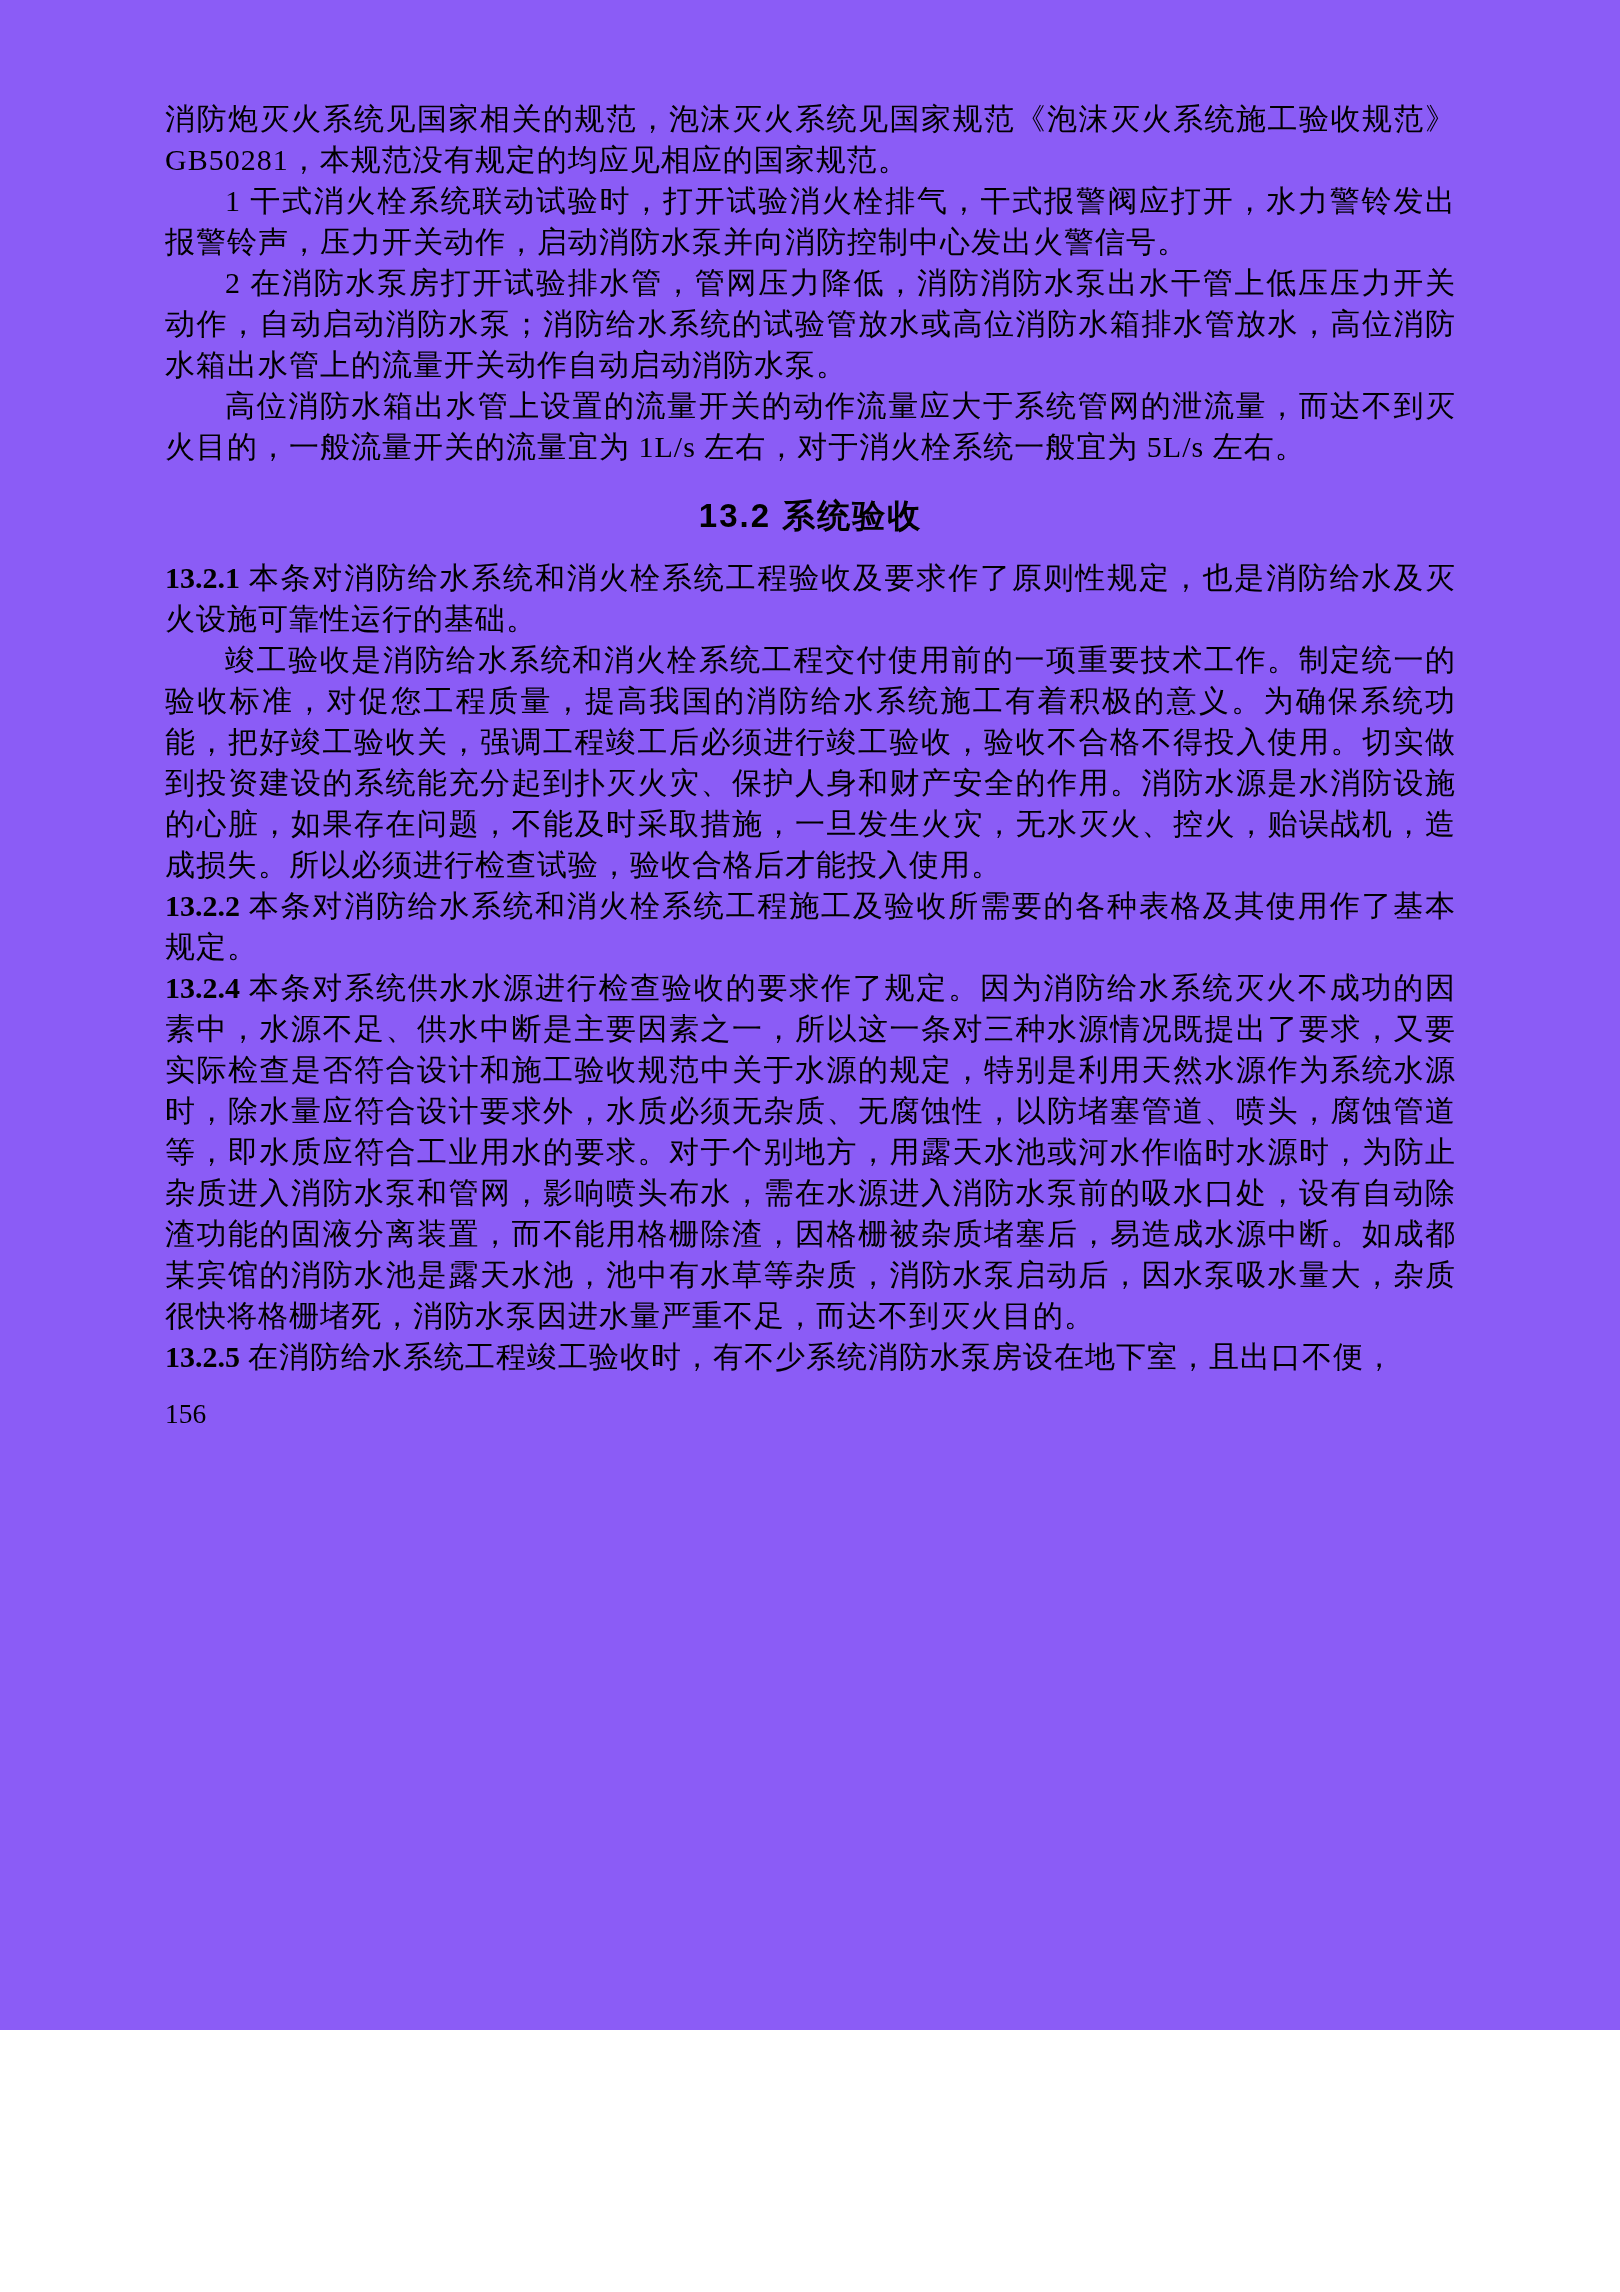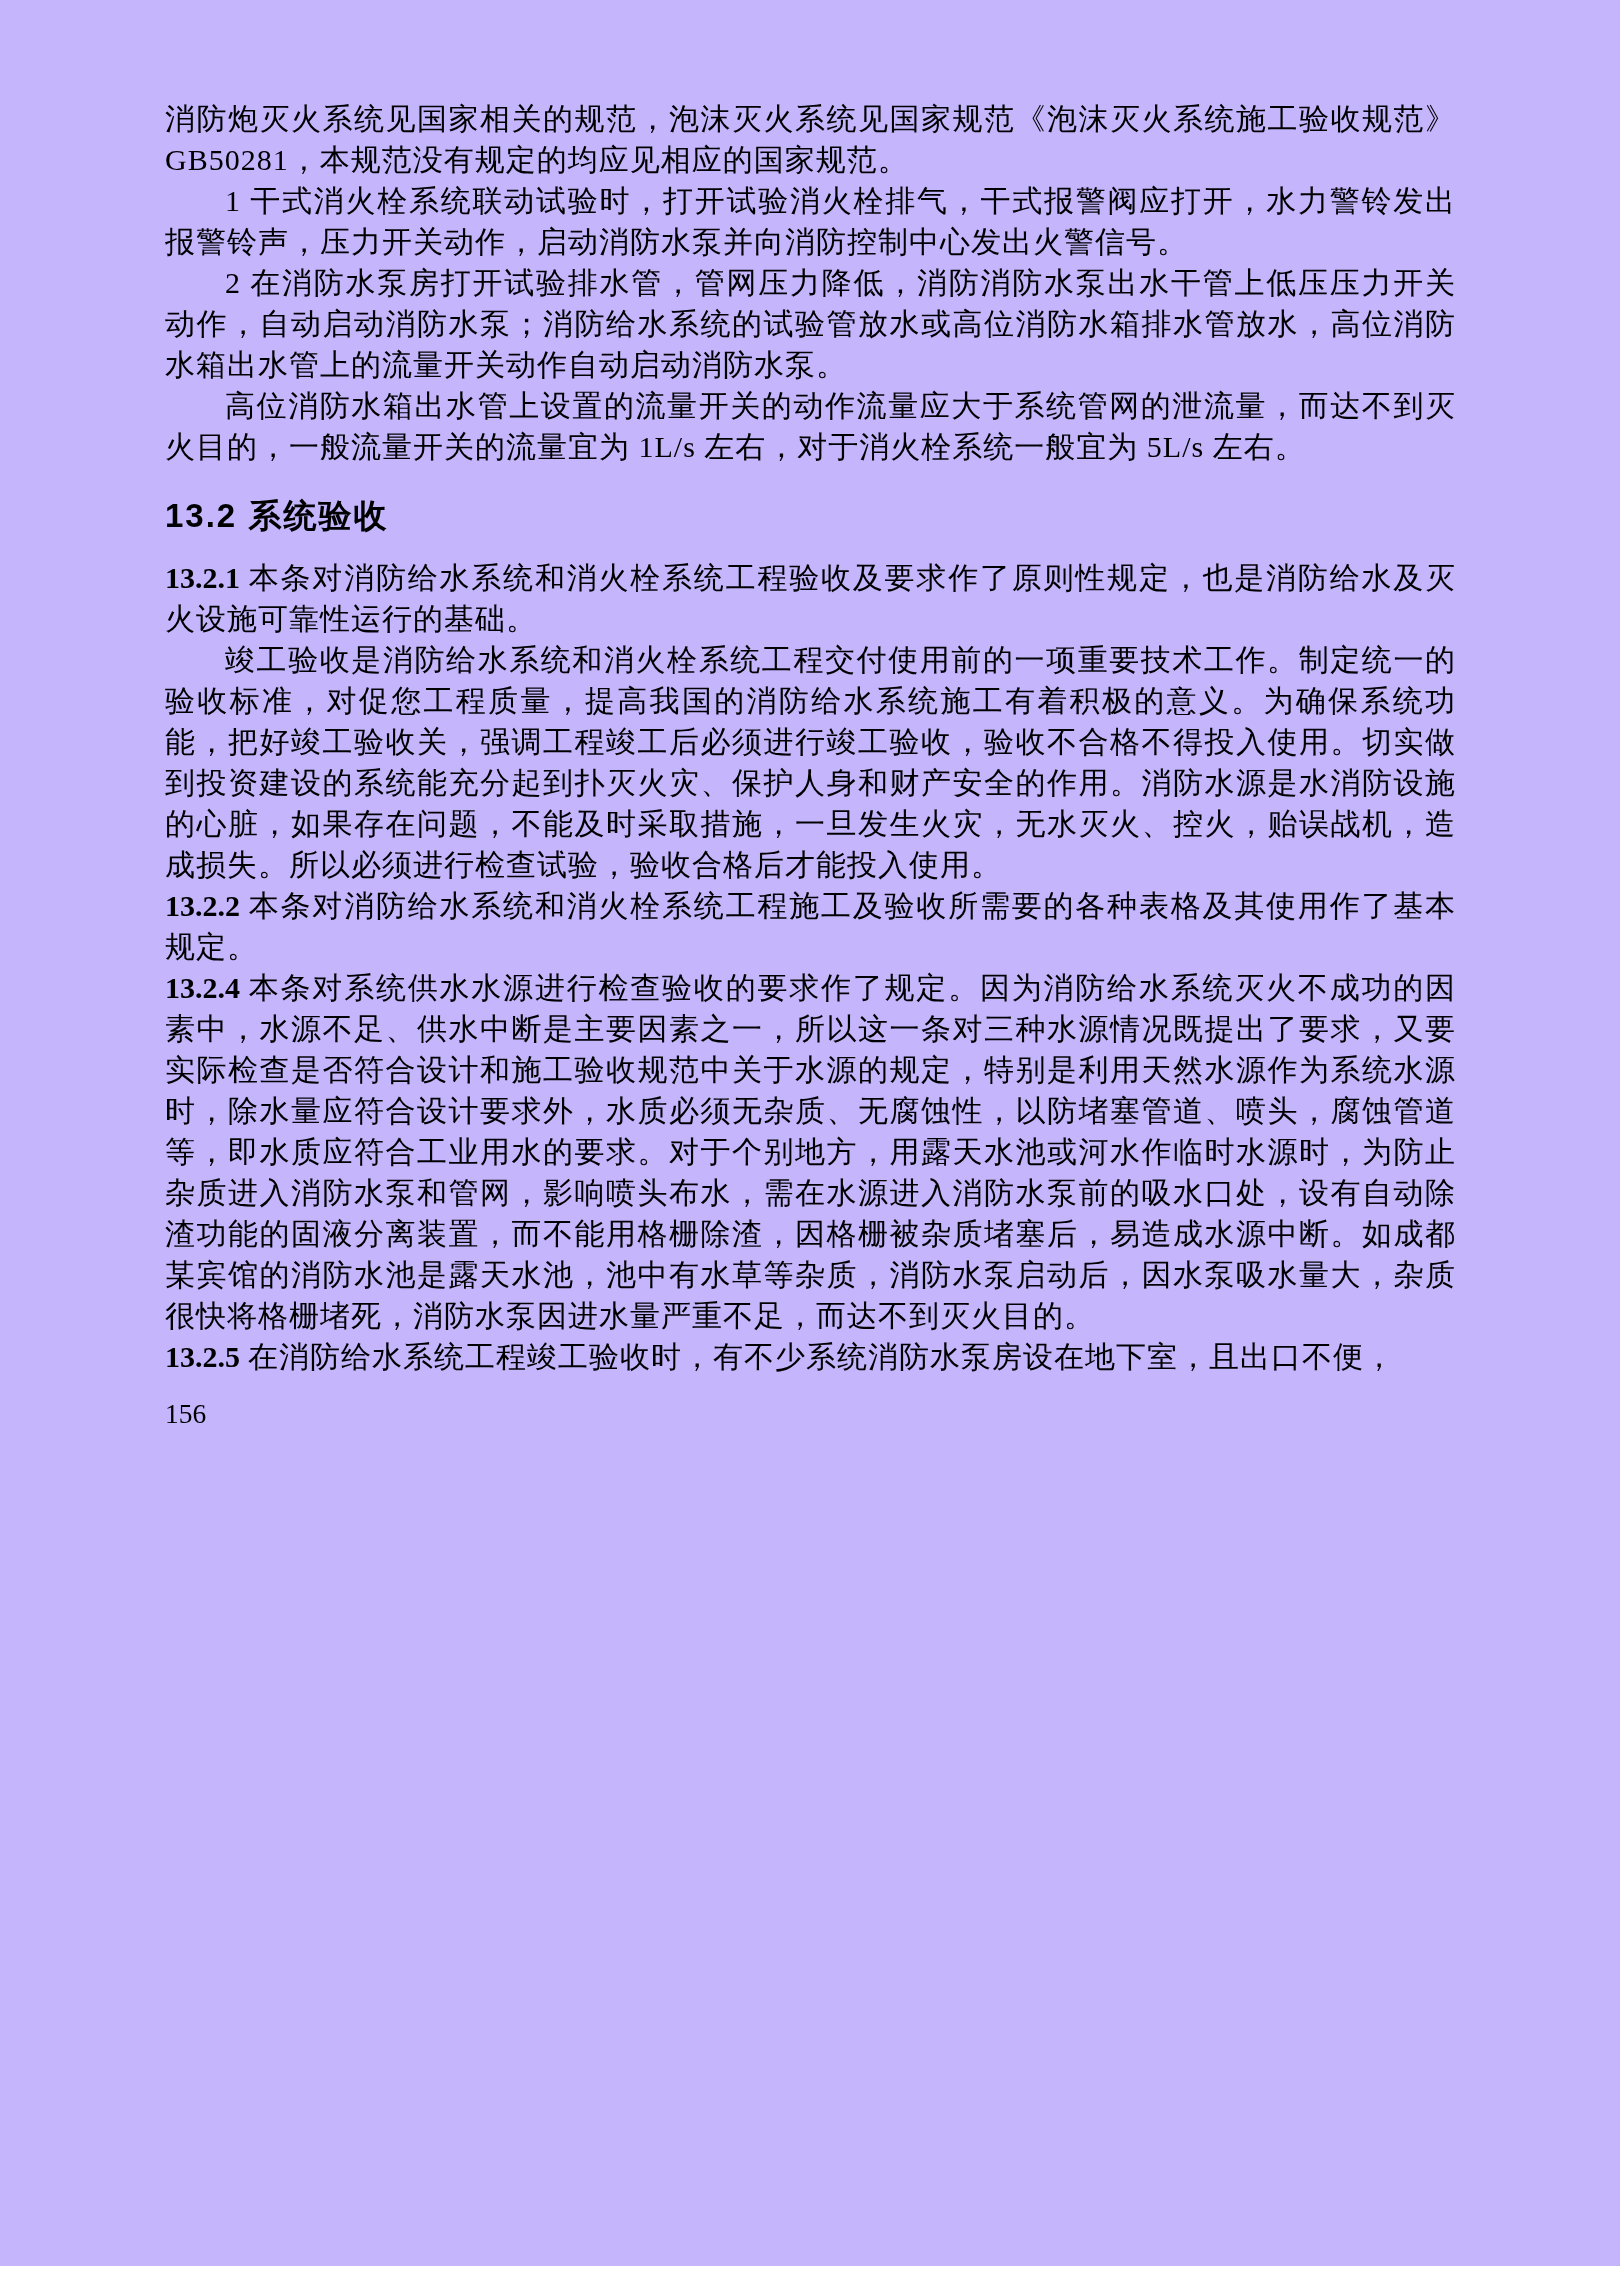--- a/index.html
+++ b/index.html
@@ -5,22 +5,22 @@
   * { margin: 0; padding: 0; box-sizing: border-box; }
   html, body { background: #ffffff; }
   body {
     width: 1620px;
     height: 2293px;
     font-family: "Liberation Serif", "DejaVu Serif", serif;
     color: #000000;
   }
   .page {
     width: 1620px;
-    height: 2266px;
-    background: #c4b5fd;
+    height: 2030px;
+    background: #8b5cf6;
     padding: 98px 164px 8px 165px;
     overflow: hidden;
     position: relative;
   }
   .para {
     font-size: 30px;
     line-height: 41px;
     letter-spacing: 1px;
     text-align: justify;
     text-justify: inter-ideograph;
@@ -29,20 +29,21 @@
   .sec-num {
     font-weight: bold;
     margin-right: 8px;
     letter-spacing: 0;
   }
   .heading {
     font-family: "Liberation Sans", "DejaVu Sans", sans-serif;
     font-weight: bold;
     font-size: 33px;
     line-height: 43px;
+    text-align: center;
     margin: 27.4px 0 19.6px 0;
     letter-spacing: 2px;
   }
   .page-number {
     margin-top: 17.6px;
     font-size: 27.4px;
     line-height: 39px;
     letter-spacing: 0;
   }
 </style>

